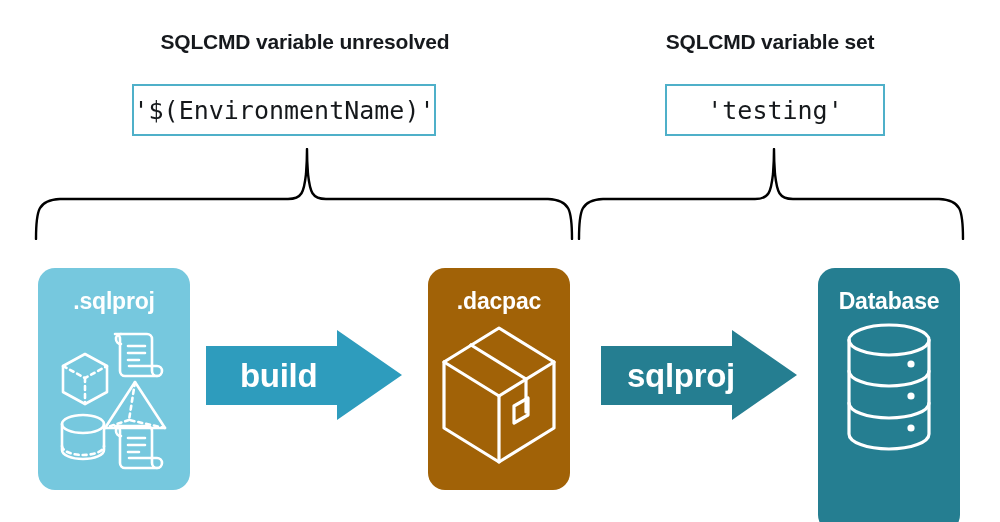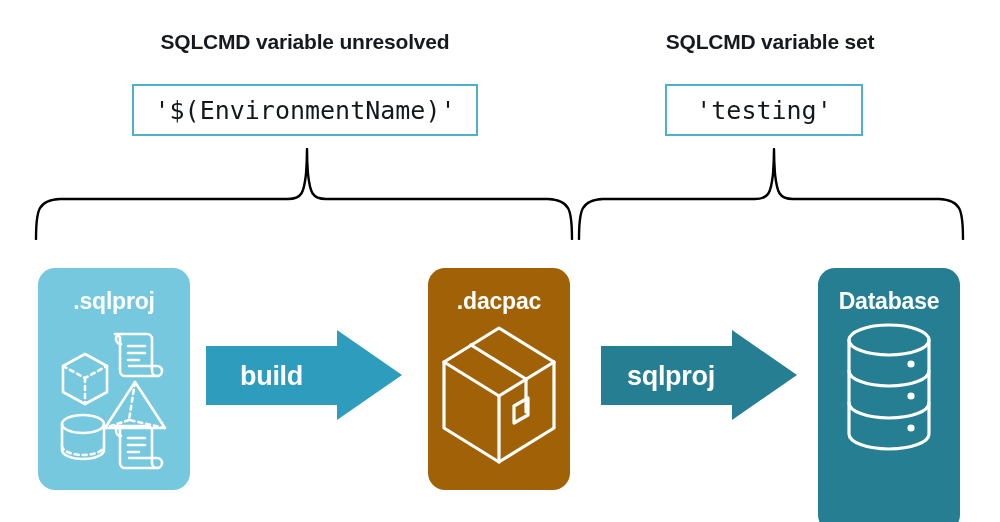--- a/index.html
+++ b/index.html
@@ -45,22 +45,22 @@
     background: #ffffff;
     display: flex;
     align-items: center;
     justify-content: center;
     font-family: "DejaVu Sans Mono", monospace;
     font-size: 25px;
     color: #15181b;
     letter-spacing: 0px;
     white-space: nowrap;
   }
-  #code-box-left  { left: 132px; top: 84px;  width: 346px; height: 52px; }
-  #code-box-right { left: 665px; top: 84px;  width: 198px; height: 52px; }
+  #code-box-left  { left: 132px; top: 84px;  width: 304px; height: 52px; }
+  #code-box-right { left: 665px; top: 84px;  width: 220px; height: 52px; }
 
   
   .brace-svg { position: absolute; }
   #brace-left  { left: 30px;  top: 148px; }
   #brace-right { left: 573px; top: 148px; }
 
   
   .panel {
     position: absolute;
     border-radius: 17px;
@@ -97,21 +97,21 @@
   #arrow-deploy { left: 601px; top: 330px; }
 
   .arrow-label {
     position: absolute;
     top: 0;
     height: 92px;
     display: flex;
     align-items: center;
     font-family: "Liberation Sans", sans-serif;
     font-weight: bold;
-    font-size: 27px;
+    font-size: 33px;
     color: #ffffff;
     letter-spacing: -0.3px;
     white-space: nowrap;
     pointer-events: none;
   }
   #arrow-build .arrow-label  { left: 34px; }
   #arrow-deploy .arrow-label { left: 26px; }
 </style>
 </head>
 <body>

